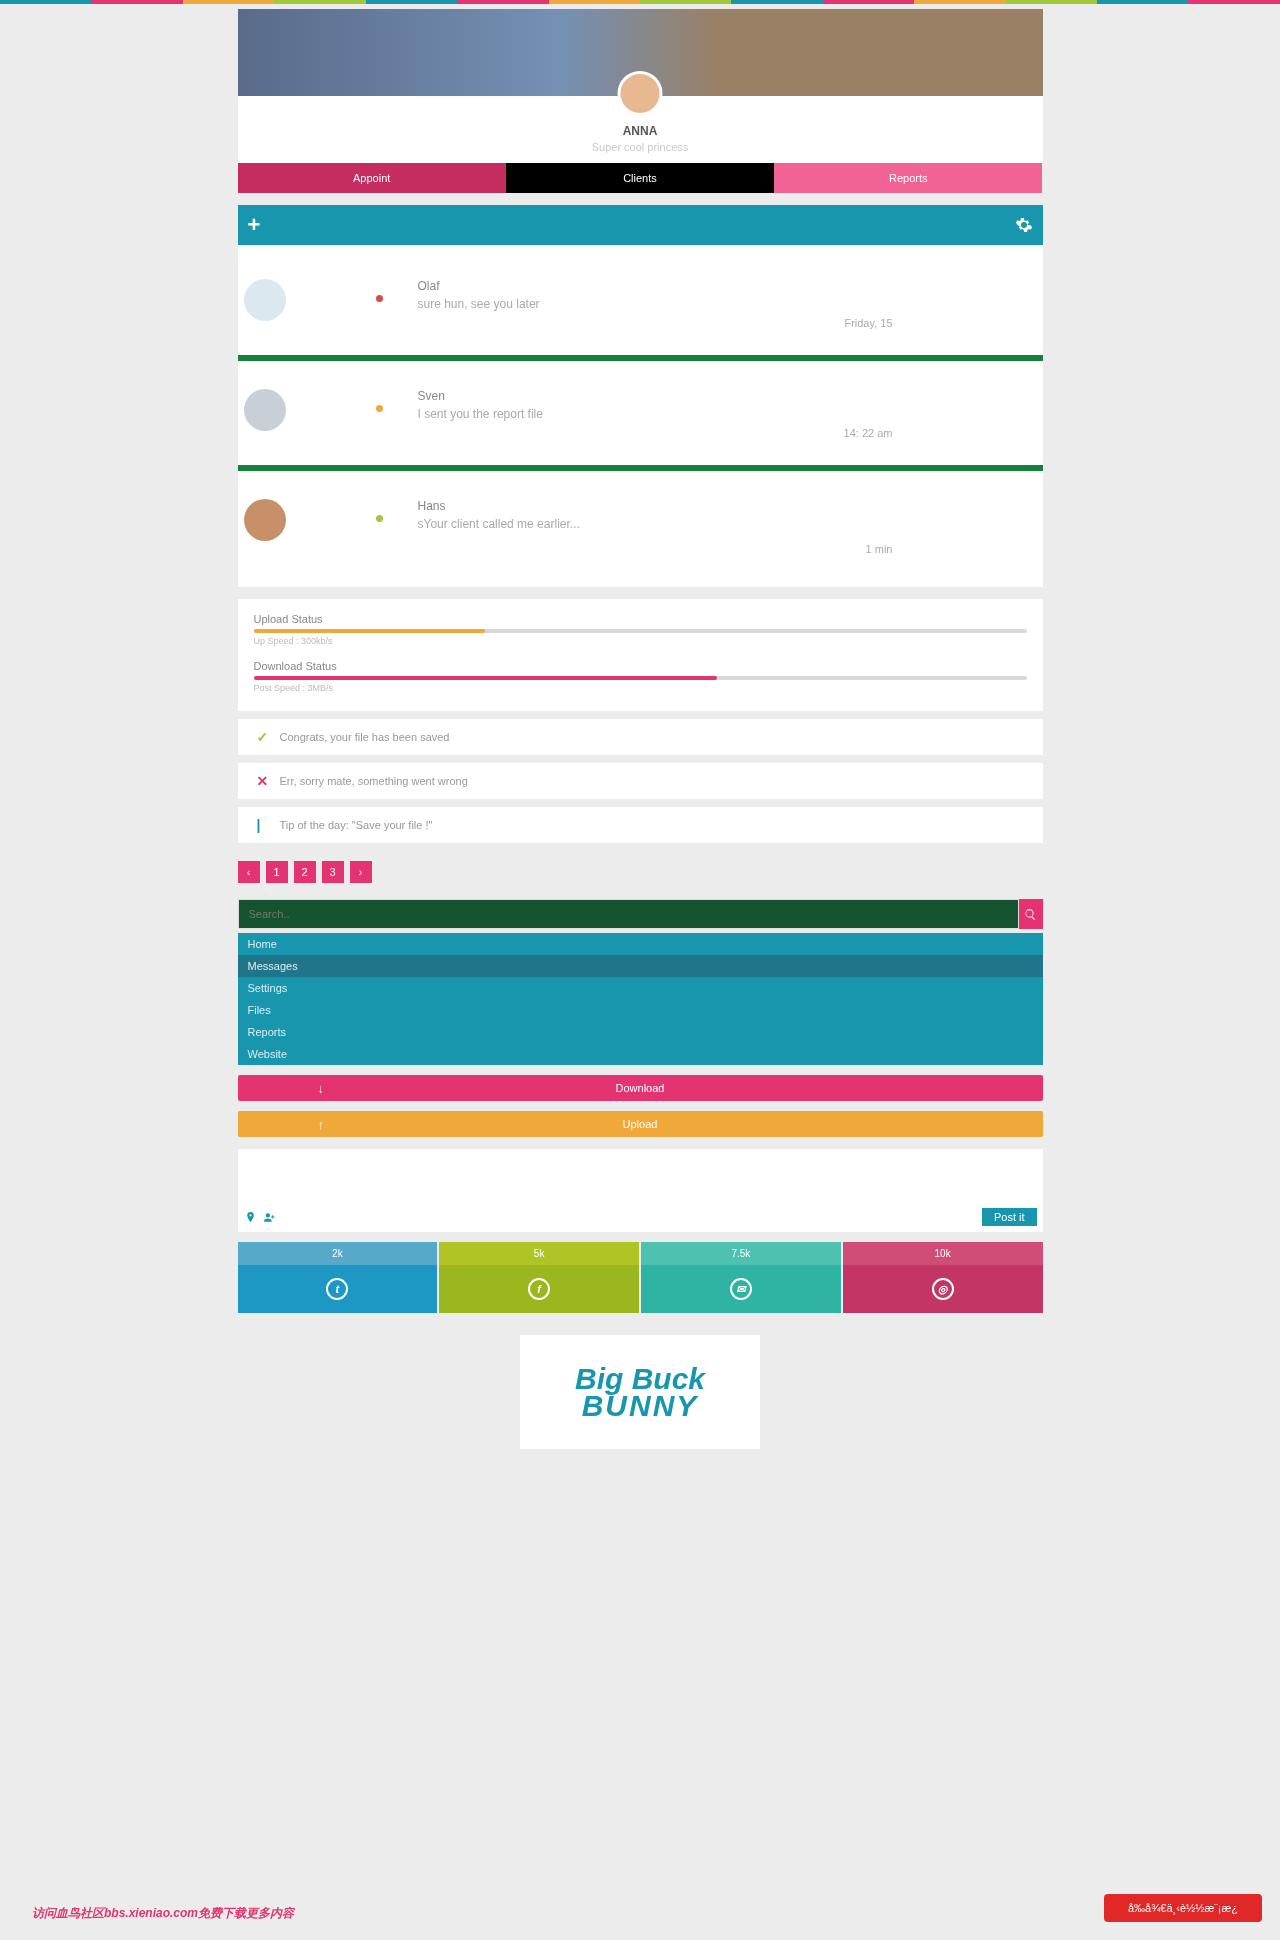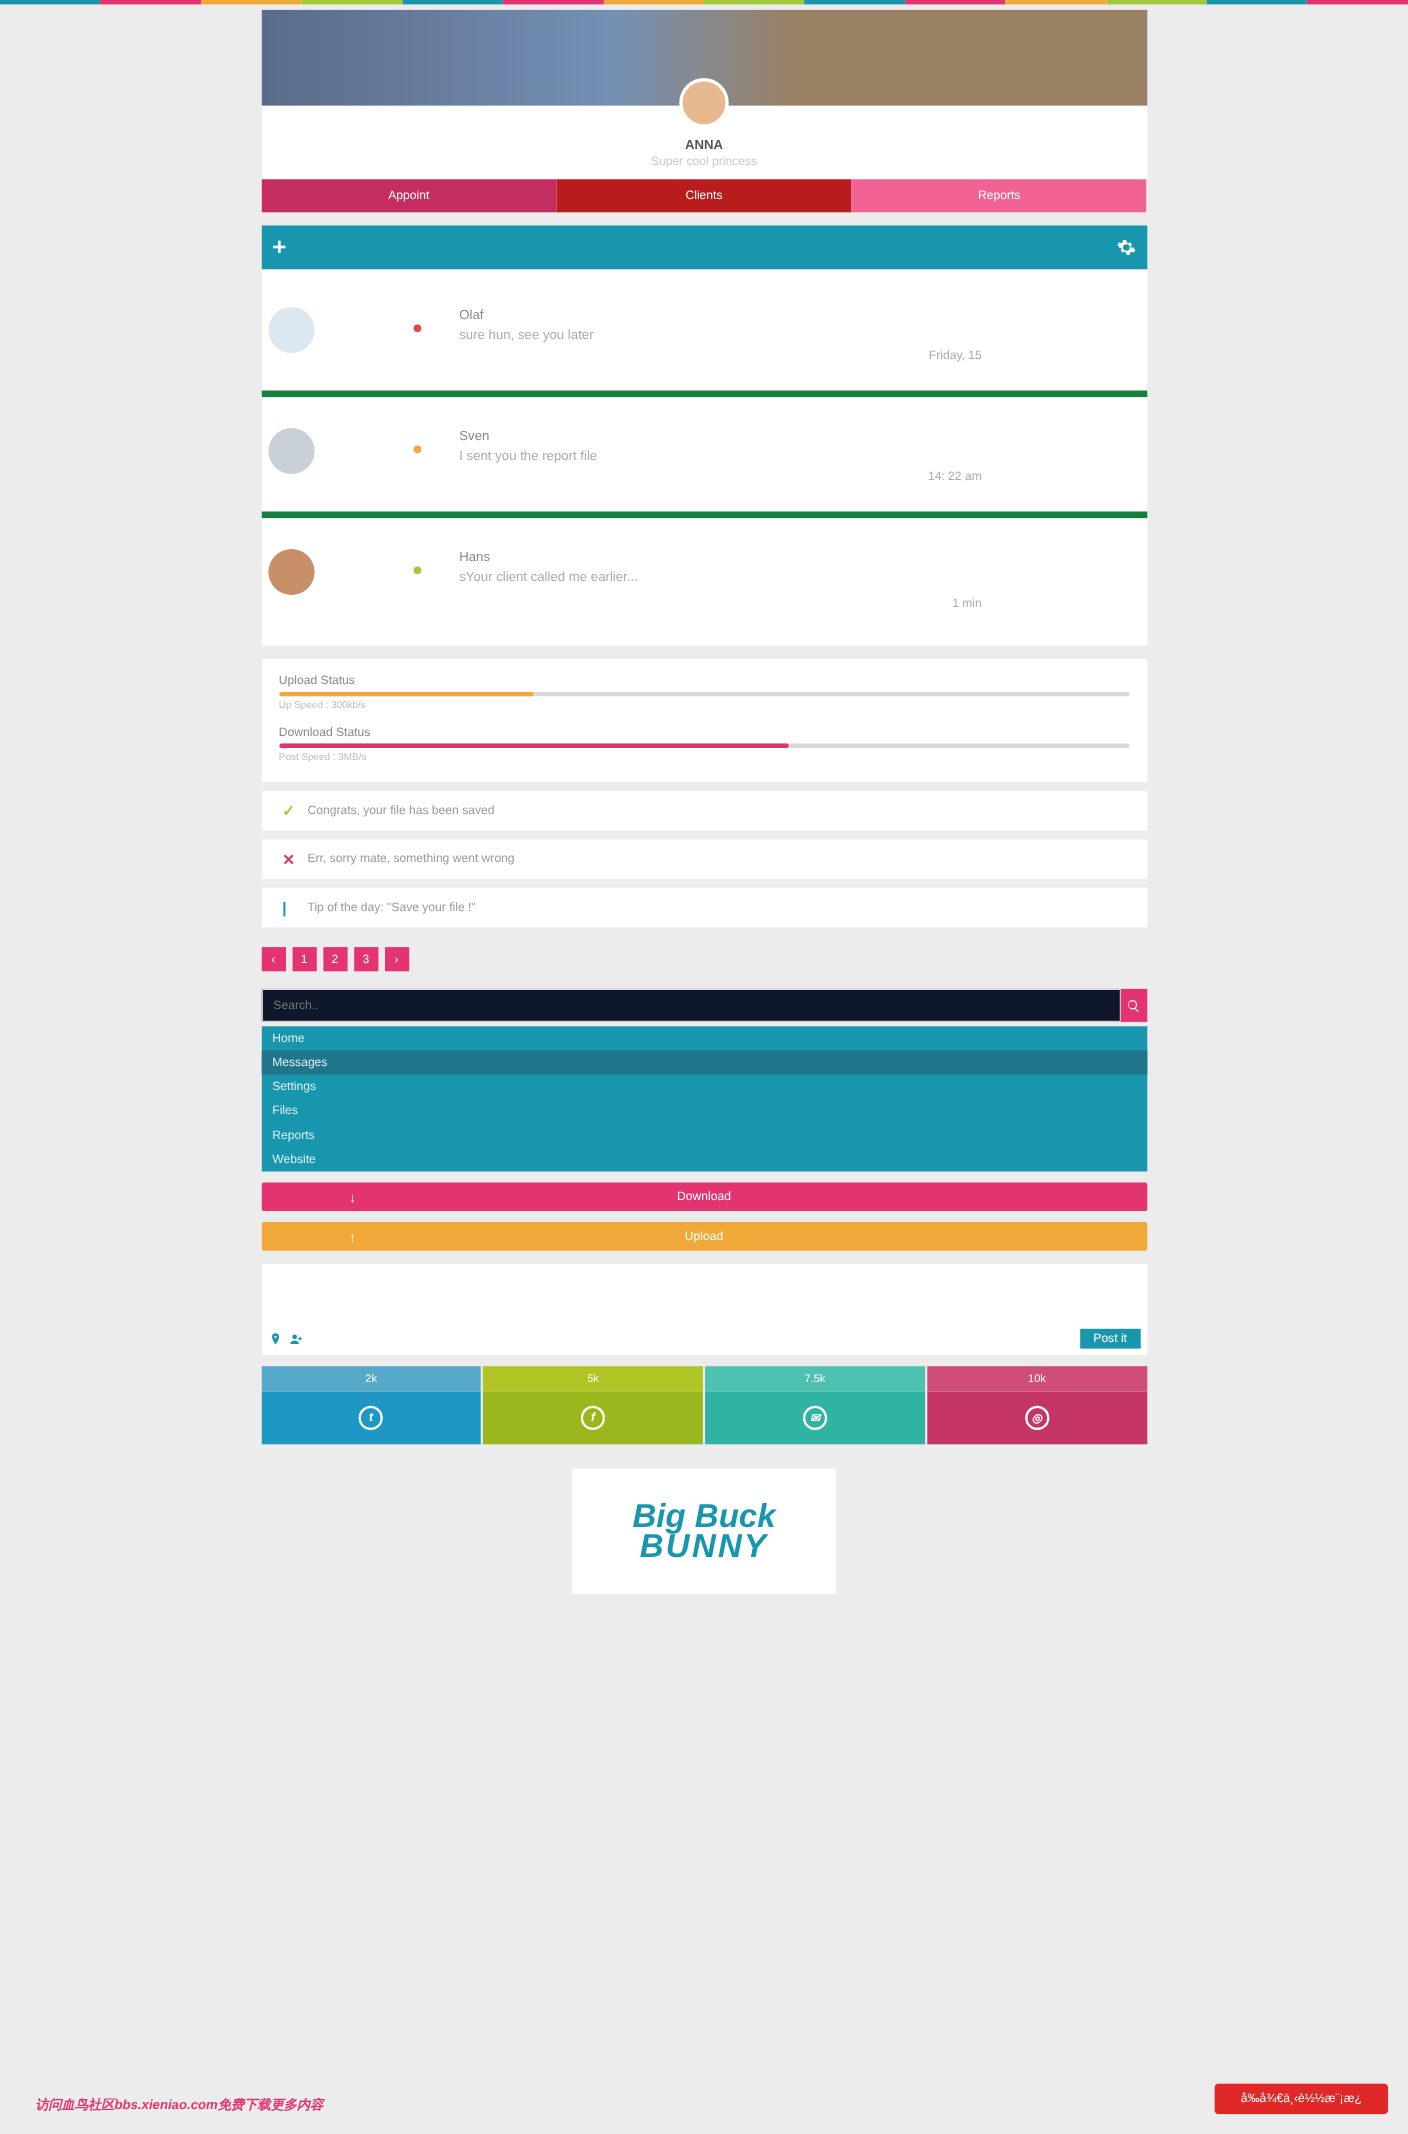--- a/index.html
+++ b/index.html
@@ -10,21 +10,21 @@
 
 .banner { height: 87px; background: linear-gradient(90deg,#5a6b8a 0%, #7490b4 40%, #9a8065 60%, #9a8065 100%); position: relative; margin-top: 5px; }
 .banner-avatar { position: absolute; left: 50%; transform: translateX(-50%); bottom: -20px; width: 45px; height: 45px; border-radius: 50%; background: #e8b890; border: 3px solid #fff; }
 .profile-bar { background: #fff; text-align: center; padding: 28px 0 10px; }
 .profile-name { font-size: 12px; font-weight: bold; color: #555; }
 .profile-sub { font-size: 11px; color: #c9c9c9; margin-top: 3px; }
 
 .tabs { display: flex; }
 .tab { flex: 1; text-align: center; color: #fff; font-size: 11px; padding: 9px 0; cursor: pointer; }
 .tab1 { background: #c52d60; }
-.tab2 { background: #b91c1c; }
+.tab2 { background: #000000; }
 .tab3 { background: #f16395; }
 
 .teal-bar { background: #1896ad; display: flex; justify-content: space-between; align-items: center; padding: 7px 10px; margin-top: 12px; }
 .plus { color: #fff; font-size: 22px; font-weight: bold; }
 .gear { width: 18px; height: 18px; fill: #fff; }
 
 .msg-panel { background: #fff; padding: 6px 0; }
 .msg-row { display: flex; align-items: flex-start; padding: 28px 6px 0 6px; border-bottom: 6px solid #15803d; min-height: 110px; position: relative; }
 .msg-row:last-child { border-bottom: none; }
 .msg-avatar { width: 42px; height: 42px; border-radius: 50%; background: #a8c4dc; margin: 0 20px 0 0; }
@@ -43,21 +43,21 @@
 .progfill { height: 100%; border-radius: 2px; }
 .stat-sub { font-size: 9px; color: #bbb; margin-bottom: 14px; }
 
 .alert { background: #fff; padding: 10px 16px; margin-top: 8px; display: flex; align-items: center; font-size: 11px; color: #999; border-left: 3px solid transparent; }
 .alert-icon { width: 13px; margin-right: 10px; font-weight: bold; font-size: 14px; }
 
 .pagin { display: flex; gap: 6px; margin-top: 18px; }
 .pagin-btn { width: 22px; height: 22px; background: #e43371; color: #fff; font-size: 11px; display: flex; align-items: center; justify-content: center; cursor: pointer; }
 
 .search-row { display: flex; margin-top: 16px; }
-.search-input { flex: 1; background: #0f172a; border: 1px solid #ddd; padding: 8px 10px; font-size: 11px; color: #aaa; }
+.search-input { flex: 1; background: #14532d; border: 1px solid #ddd; padding: 8px 10px; font-size: 11px; color: #aaa; }
 .search-btn { background: #e43371; width: 24px; display: flex; align-items: center; justify-content: center; }
 .search-btn svg { width: 13px; height: 13px; fill: #fff; }
 
 .navlist { background: #1896ad; margin-top: 4px; }
 .navlist div { padding: 5px 10px; color: #d9eef2; font-size: 11px; cursor: pointer; }
 .navlist .active { background: #21758a; }
 
 .longbtn { color: #fff; text-align: center; padding: 7px; font-size: 11px; margin-top: 10px; position: relative; cursor: pointer; border-radius: 2px; }
 .longbtn .arrow { position: absolute; left: 80px; font-size: 12px; }
 .btn-pink { background: #e43371; }

